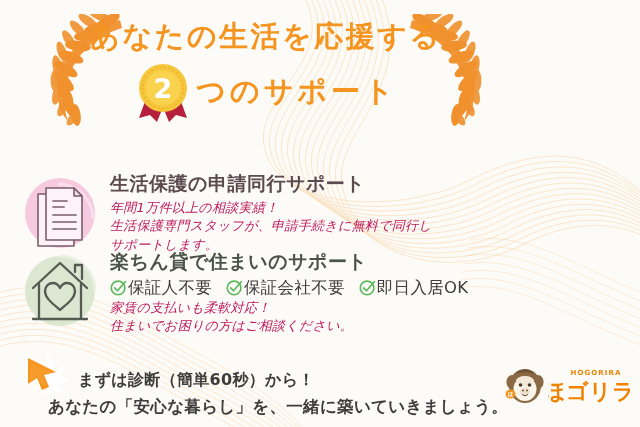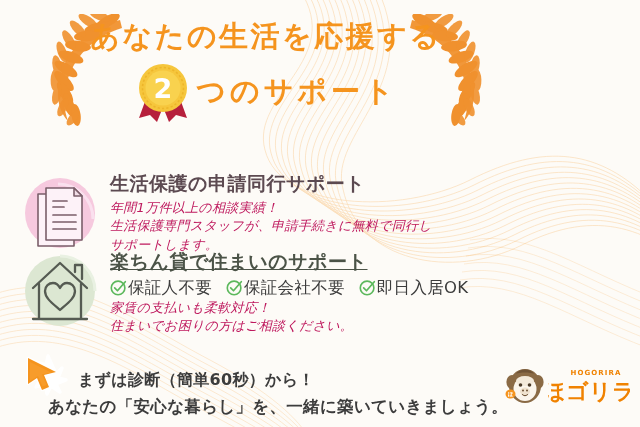--- a/index.html
+++ b/index.html
@@ -84,21 +84,21 @@
 
   .feat-title {
     font-size:19px;
     font-weight:bold;
     letter-spacing:0.5px;
     line-height:1.15;
     margin-bottom:4px;
     white-space:nowrap;
   }
   #feature-0 .feat-title { color:#5C4A51; }
-  #feature-1 .feat-title { color:#4B5347;text-decoration:underline; }
+  #feature-1 .feat-title { color:#4B5347; }
 
   .feat-line {
     font-size:13px;
     color:#be185d;
     line-height:1.42;
     letter-spacing:0.3px;
     white-space:nowrap;
     font-style:italic;
   }
 

